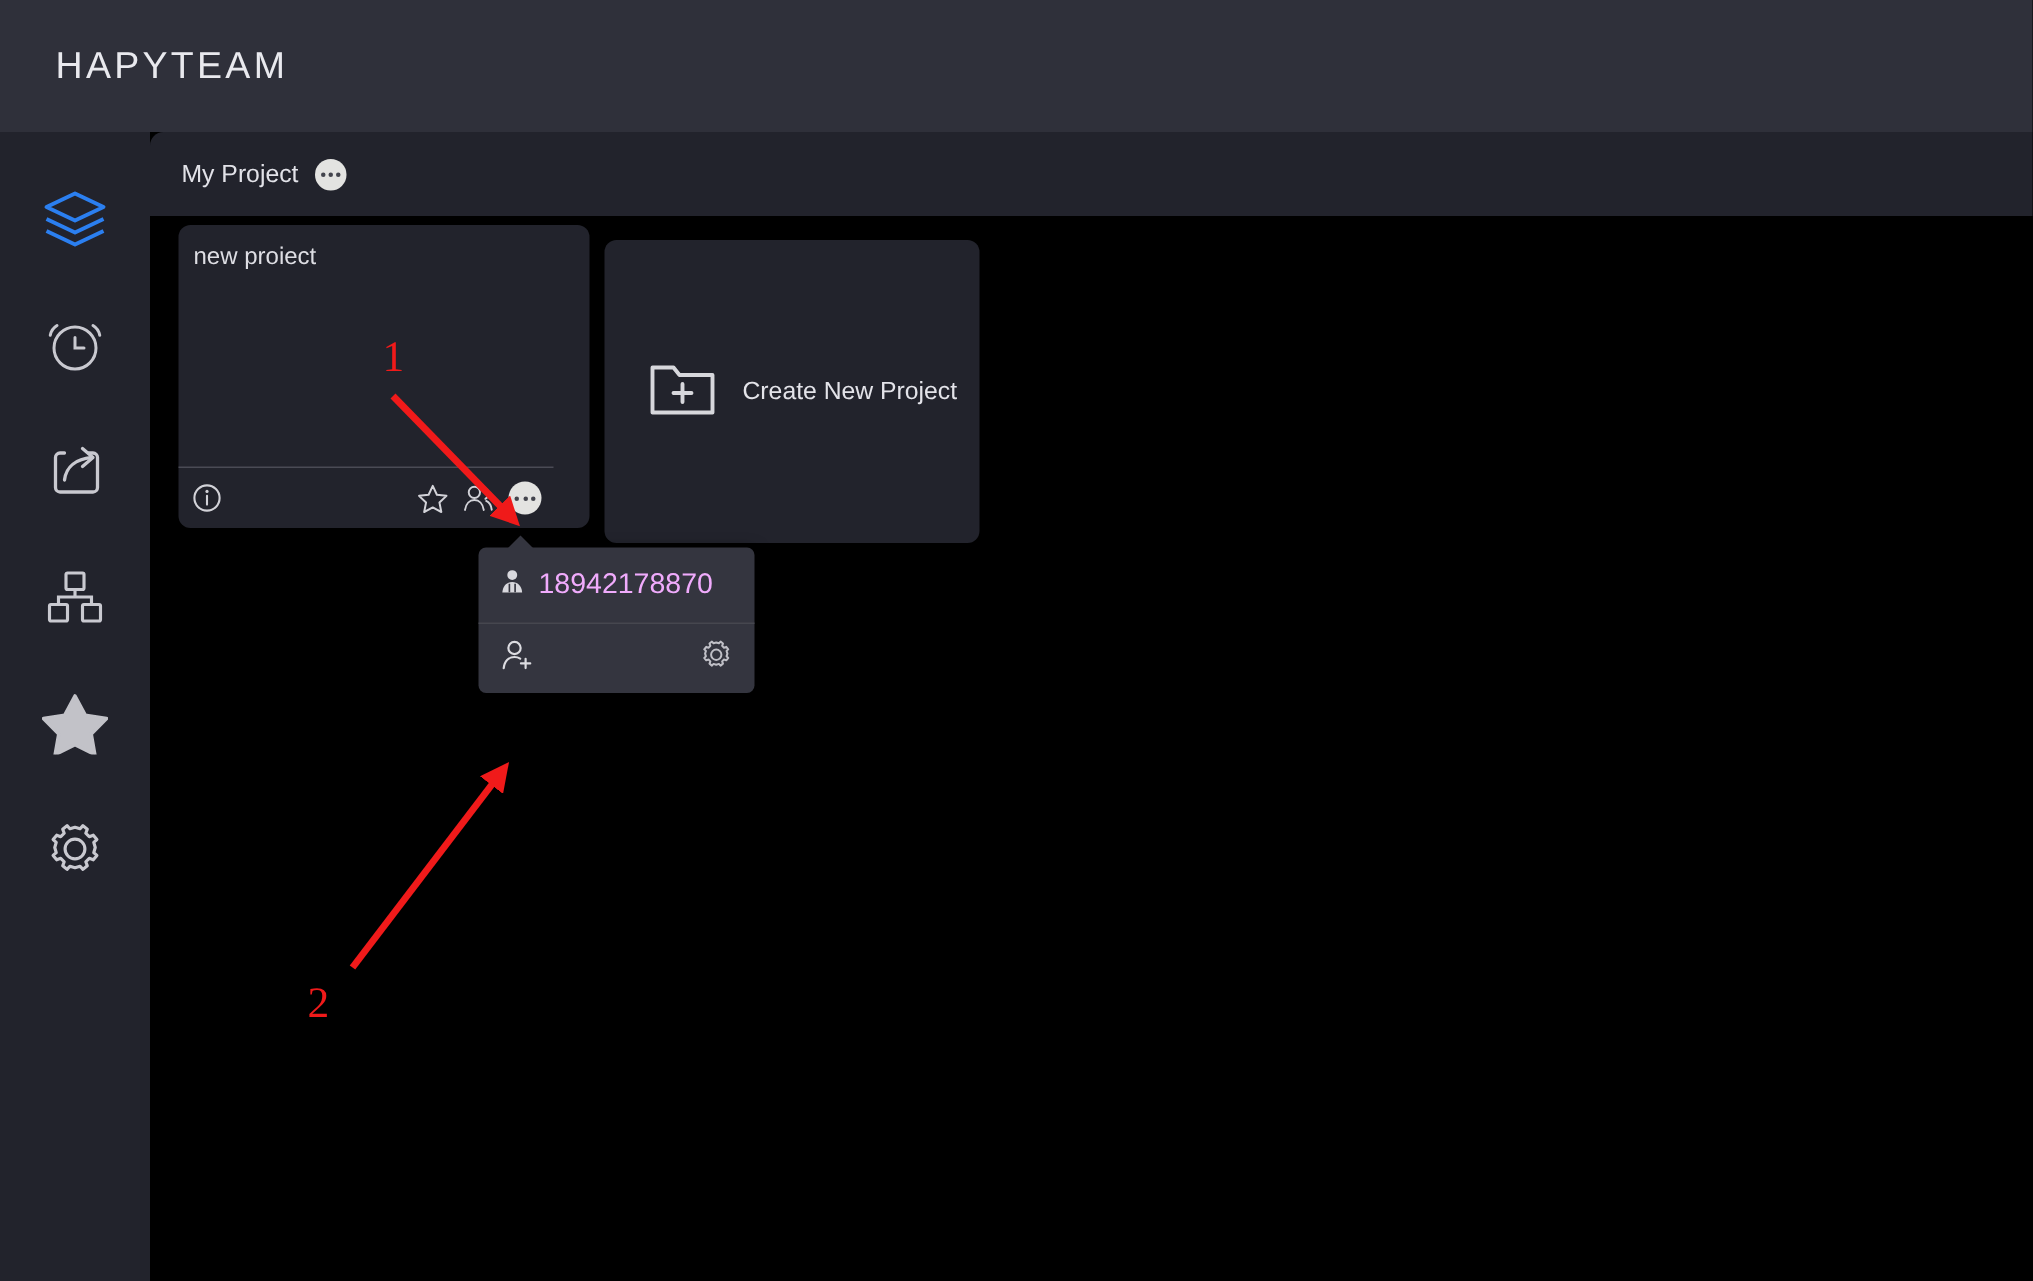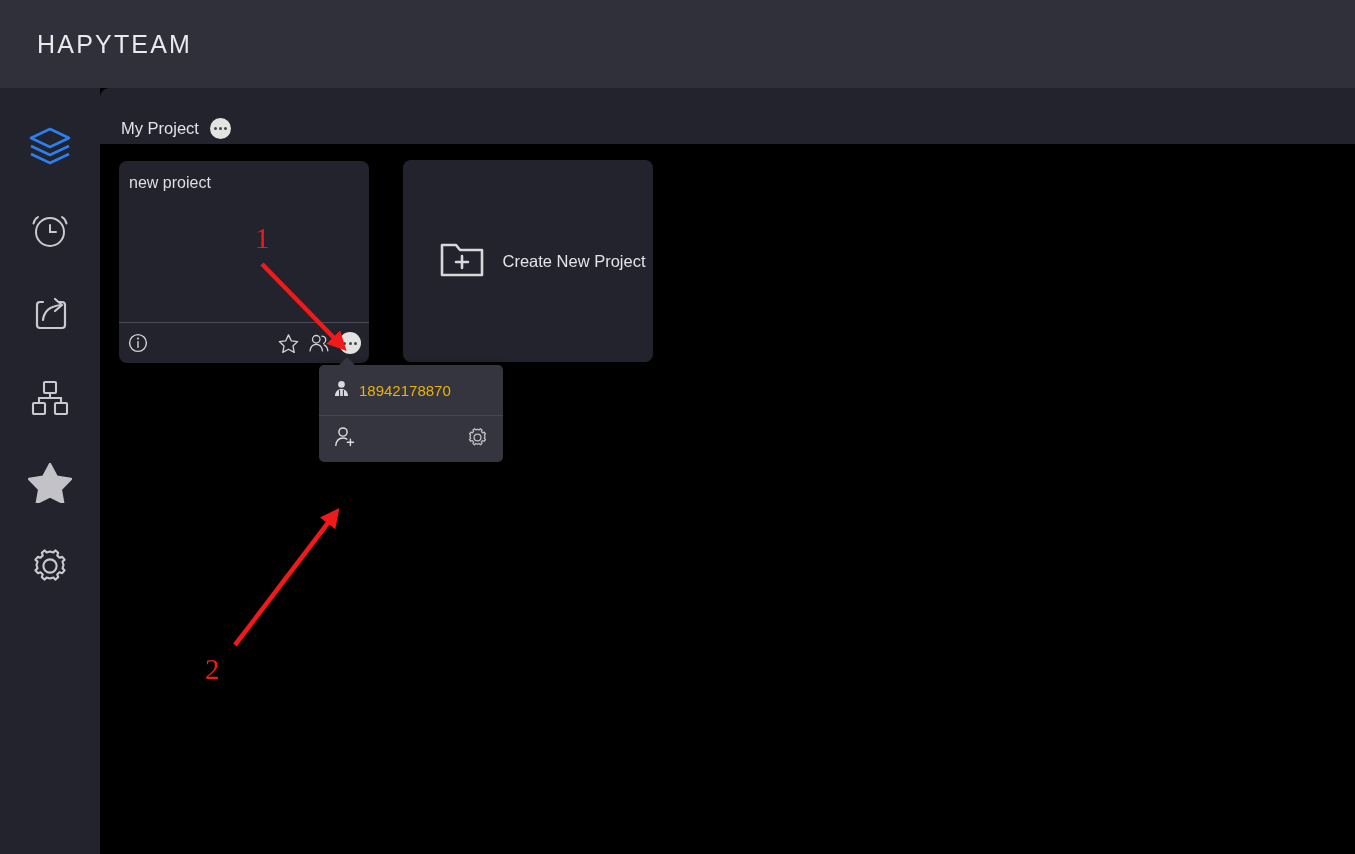--- a/index.html
+++ b/index.html
@@ -68,21 +68,21 @@
     background: #22232c;
     border-top-left-radius: 9px;
   }
   #tab-my-project {
     position: absolute;
     left: 13px; top: 0;
     height: 56px;
     display: flex;
     align-items: center;
     gap: 11px;
-    padding: 12px 8px;
+    padding: 0 8px;
     cursor: pointer;
   }
   #tab-my-project .tab-label {
     font-size: 16.5px;
     color: #e2e2e8;
   }
   .dots-badge {
     width: 21px; height: 21px;
     border-radius: 50%;
     background: #e3e3e1;
@@ -103,22 +103,22 @@
     position: absolute;
     left: 100px; top: 144px;
     width: 1255px;
     height: 710px;
     background: #000000;
   }
 
   
   #project-card {
     position: absolute;
-    left: 19px; top: 17px;
-    width: 250px;
+    left: 19px; top: 6px;
+    width: 274px;
     height: 202px;
     background: #22232c;
     border-radius: 8px;
     box-sizing: border-box;
   }
   #project-card-title {
     position: absolute;
     left: 10px; top: 13px;
     font-size: 16px;
     color: #dedee4;
@@ -148,21 +148,20 @@
     position: absolute;
     left: 303px; top: 16px;
     width: 250px;
     height: 202px;
     background: #22232c;
     border-radius: 8px;
     display: flex;
     align-items: center;
     gap: 17px;
     cursor: pointer;
-    justify-content: center;
   }
   #create-project-card .cp-icon { margin-left: 29px; }
   #create-project-label {
     font-size: 16.5px;
     color: #e3e3e9;
   }
 
   
   #members-popover {
     position: absolute;
@@ -182,22 +181,22 @@
   }
   .member-row {
     height: 50px;
     display: flex;
     align-items: center;
     padding: 0 14px;
     box-sizing: border-box;
     cursor: pointer;
   }
   .member-row .mname {
-    font-size: 15px;
-    color: #eab308;
+    font-size: 19px;
+    color: #f0abfc;
   }
   #member-row-0 { gap: 9px; }
   #member-row-1 { justify-content: flex-end; gap: 9px; }
   #members-actions {
     height: 47px;
     border-top: 1px solid #46474f;
     display: flex;
     align-items: center;
     justify-content: space-between;
     padding: 0 15px;

